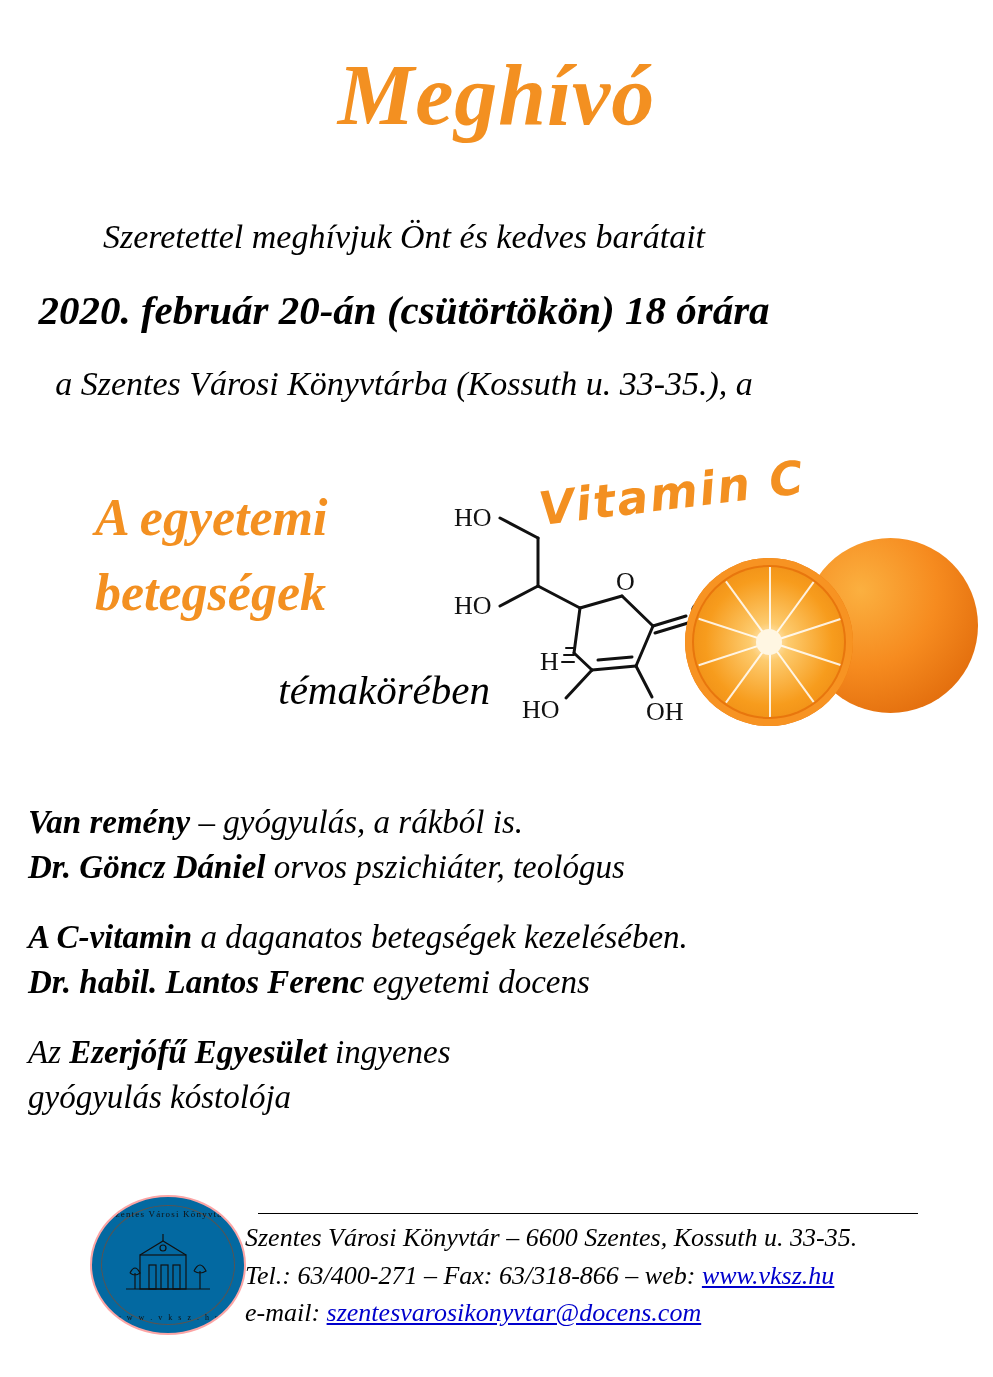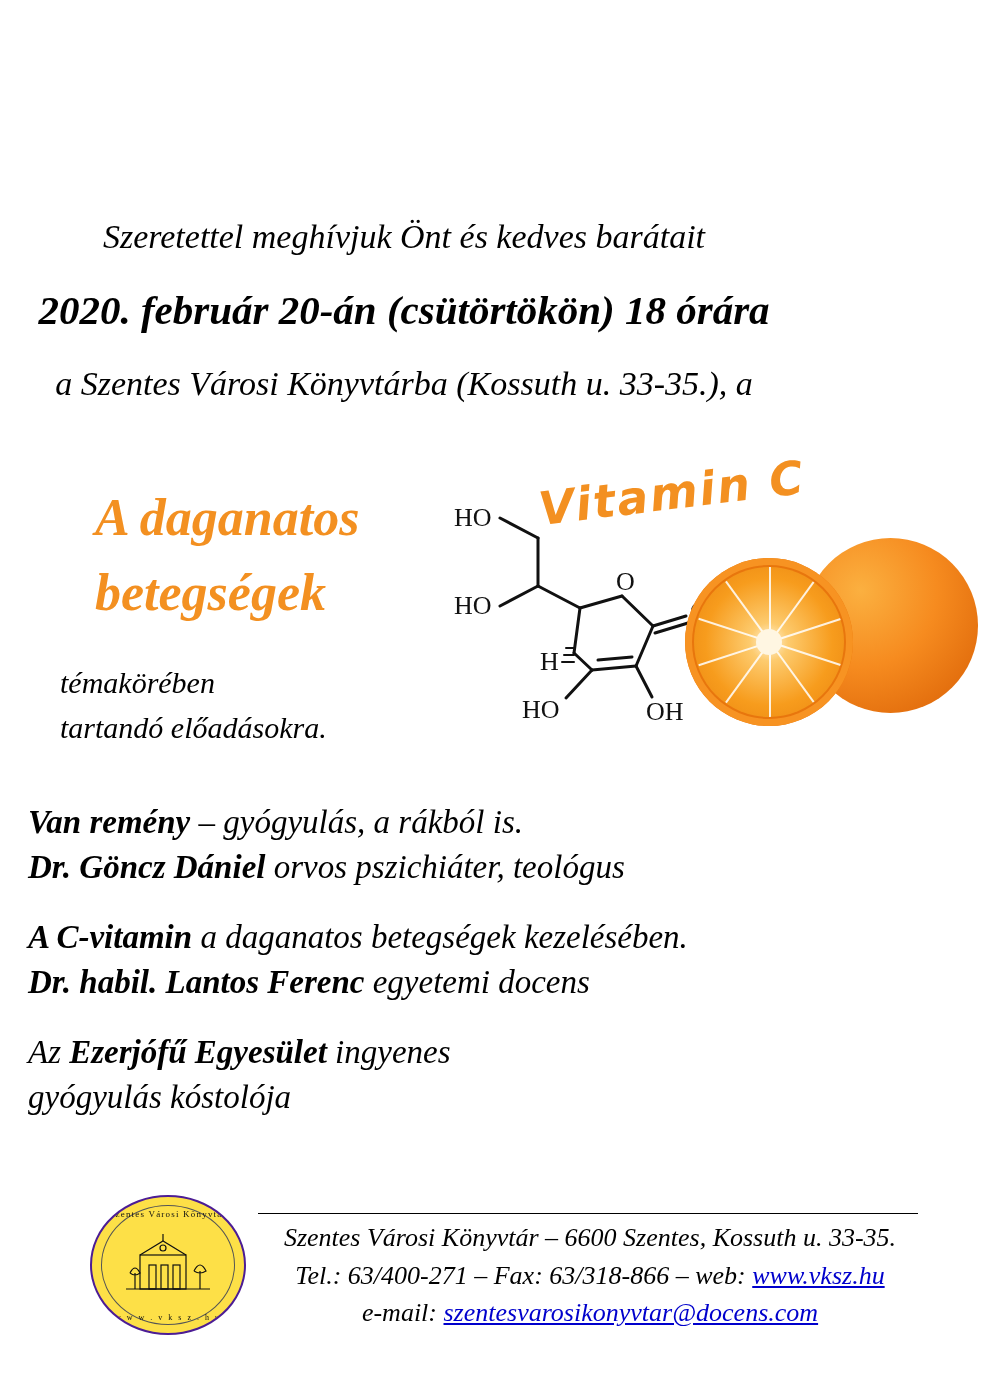--- a/index.html
+++ b/index.html
@@ -83,23 +83,23 @@
     font-size: 52px;
     line-height: 1.45;
     color: #F39021;
     text-align: left;
   }
   .topic-sub {
     position: absolute;
     left: 60px;
     top: 190px;
     width: 430px;
-    text-align: left;
-    font-style: italic;
-    font-size: 30px;
+    text-align: right;
+    font-style: italic;
+    font-size: 41px;
     line-height: 1.5;
   }
 
   
   .art {
     position: absolute;
     left: 440px;
     top: -10px;
     width: 540px;
     height: 290px;
@@ -208,21 +208,20 @@
     left: 258px;
     top: 8px;
     width: 660px;
     border-top: 1px solid #000;
   }
   .footer-text {
     position: absolute;
     left: 245px;
     top: 14px;
     width: 690px;
-    text-align: center;
     font-style: italic;
     font-size: 26px;
     line-height: 1.45;
   }
   .footer-text a {
     color: #0000CC;
     text-decoration: underline;
   }
 
   
@@ -233,22 +232,22 @@
     width: 170px;
     height: 140px;
   }
   .logo-circle {
     position: absolute;
     left: 8px;
     top: 0;
     width: 152px;
     height: 136px;
     border-radius: 50%;
-    border: 2px solid #4c1d95;
-    background: #fde047;
+    border: 2px solid #fca5a5;
+    background: #0369a1;
     overflow: hidden;
   }
   .logo-inner-ring {
     position: absolute;
     left: 9px;
     top: 8px;
     right: 9px;
     bottom: 8px;
     border-radius: 50%;
     border: 1px solid #555;
@@ -270,35 +269,35 @@
     top: 34px;
     width: 92px;
     height: 66px;
   }
 </style>
 </head>
 <body>
 
 <div class="poster">
 
+  <div class="title">Meghívó</div>
 
   <div class="invite">
     <div class="invite-line1">Szeretettel meghívjuk Önt és kedves barátait</div>
     <div class="invite-line2">2020. február 20-án (csütörtökön) 18 órára</div>
     <div class="invite-line3">a Szentes Városi Könyvtárba (Kossuth u. 33-35.), a</div>
   </div>
 
   <div class="topic-area">
     <div class="topic-headline">
-      <div>A daganatos</div>
+      <div>A egyetemi</div>
       <div>betegségek</div>
     </div>
     <div class="topic-sub">
       <div>témakörében</div>
-      <div>tartandó előadásokra.</div>
     </div>
 
     <div class="art">
       <div class="vitamin-label">Vitamin C</div>
 
       <svg class="mol" width="290" height="240" viewBox="0 0 290 240" xmlns="http://www.w3.org/2000/svg">
         <g stroke="#111" stroke-width="3" fill="none" stroke-linecap="round">
 
           <line x1="60" y1="28" x2="98" y2="48"></line>
           <line x1="98" y1="48" x2="98" y2="96"></line>

